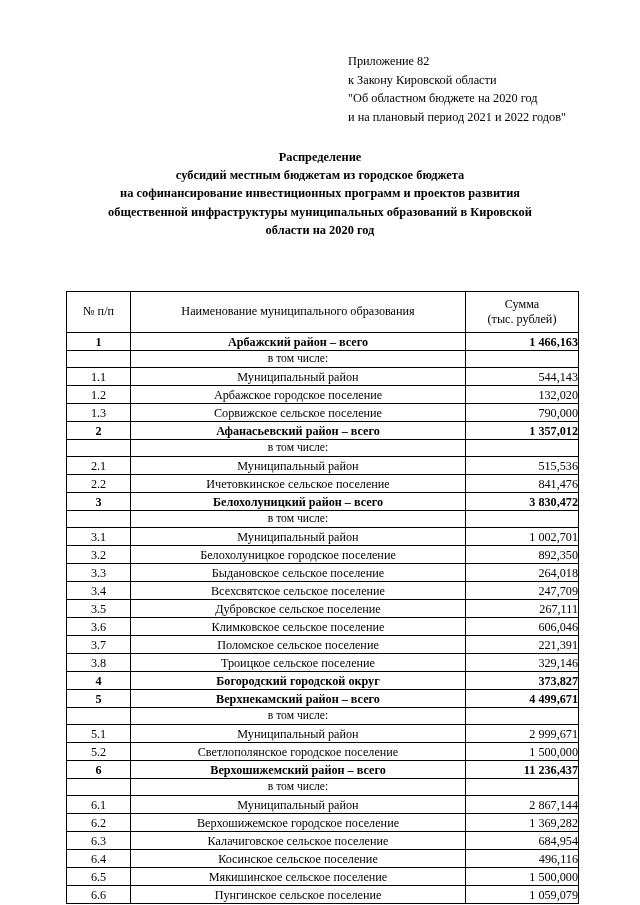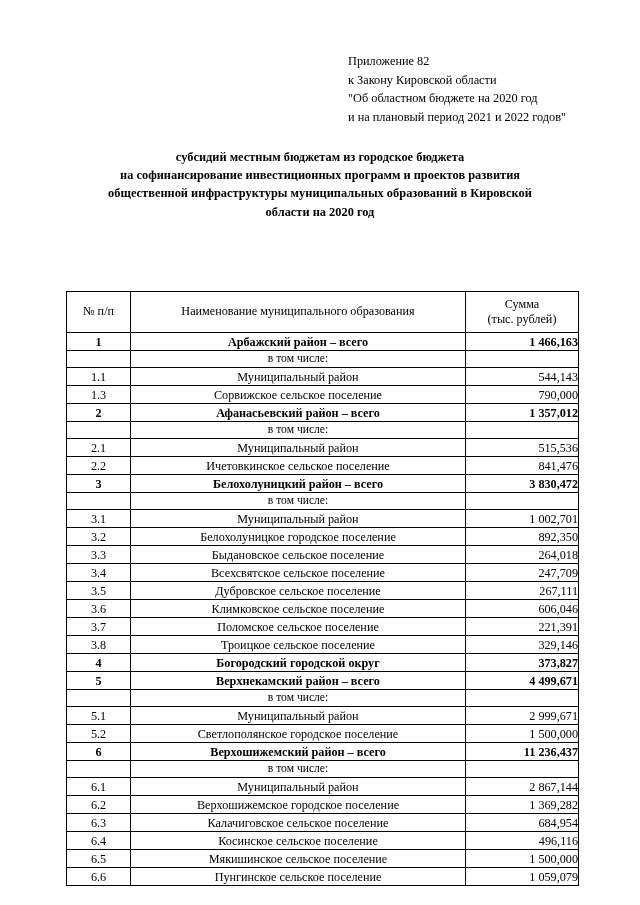--- a/index.html
+++ b/index.html
@@ -108,20 +108,21 @@
 <div class="page">
 
   <div class="doc-header">
     <div>Приложение 82</div>
     <div>к Закону Кировской области</div>
     <div>"Об областном бюджете на 2020 год</div>
     <div>и на плановый период 2021 и 2022 годов"</div>
   </div>
 
   <div class="doc-title">
+    <div>Распределение</div>
     <div>субсидий местным бюджетам из городское бюджета</div>
     <div>на софинансирование инвестиционных программ и проектов развития</div>
     <div>общественной инфраструктуры муниципальных образований в Кировской</div>
     <div>области на 2020 год</div>
   </div>
 
   <div class="tbl-wrap">
     <table class="subsidies">
       <colgroup>
         <col class="c-num">
@@ -148,20 +149,25 @@
             <td class="num"></td>
             <td class="name">в том числе:</td>
             <td class="sum"></td>
           </tr>
           <tr>
             <td class="num">1.1</td>
             <td class="name">Муниципальный район</td>
             <td class="sum">544,143</td>
           </tr>
           <tr>
+            <td class="num">1.2</td>
+            <td class="name">Арбажское городское поселение</td>
+            <td class="sum">132,020</td>
+          </tr>
+          <tr>
             <td class="num">1.3</td>
             <td class="name">Сорвижское сельское поселение</td>
             <td class="sum">790,000</td>
           </tr>
           <tr class="total">
             <td class="num">2</td>
             <td class="name">Афанасьевский район – всего</td>
             <td class="sum">1 357,012</td>
           </tr>
           <tr class="short">

